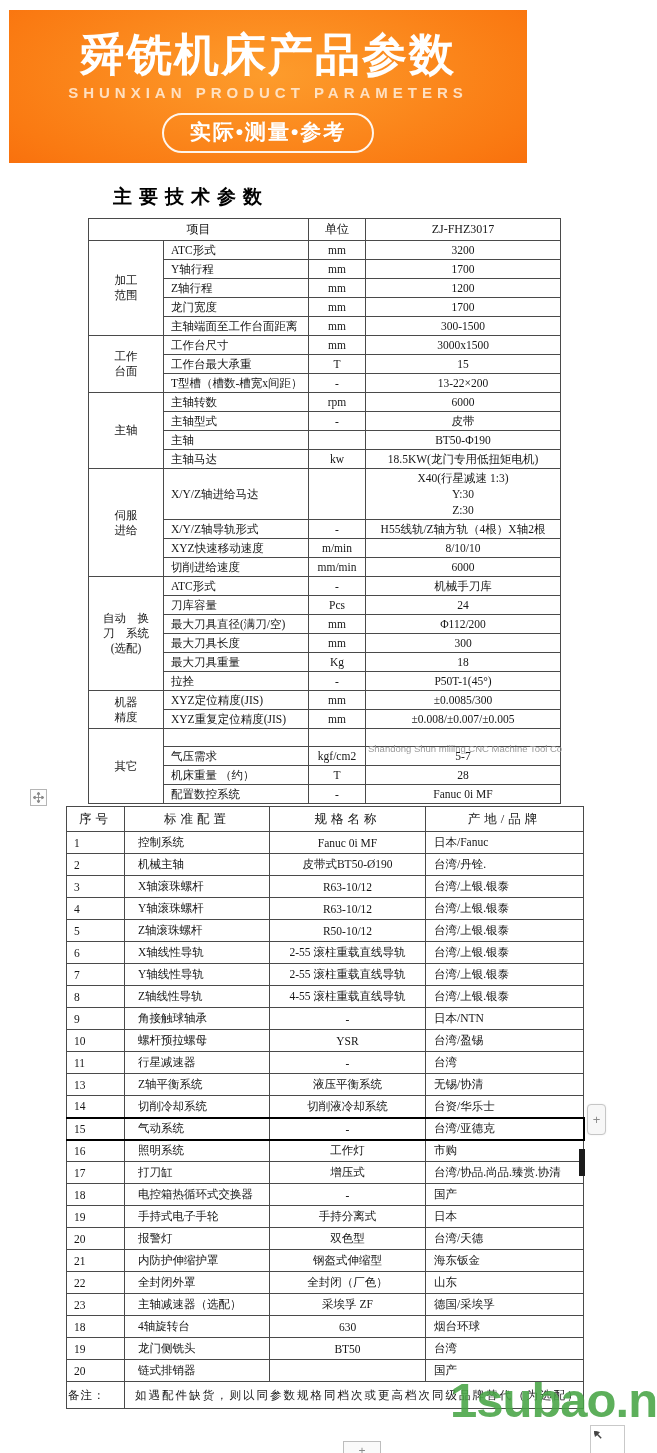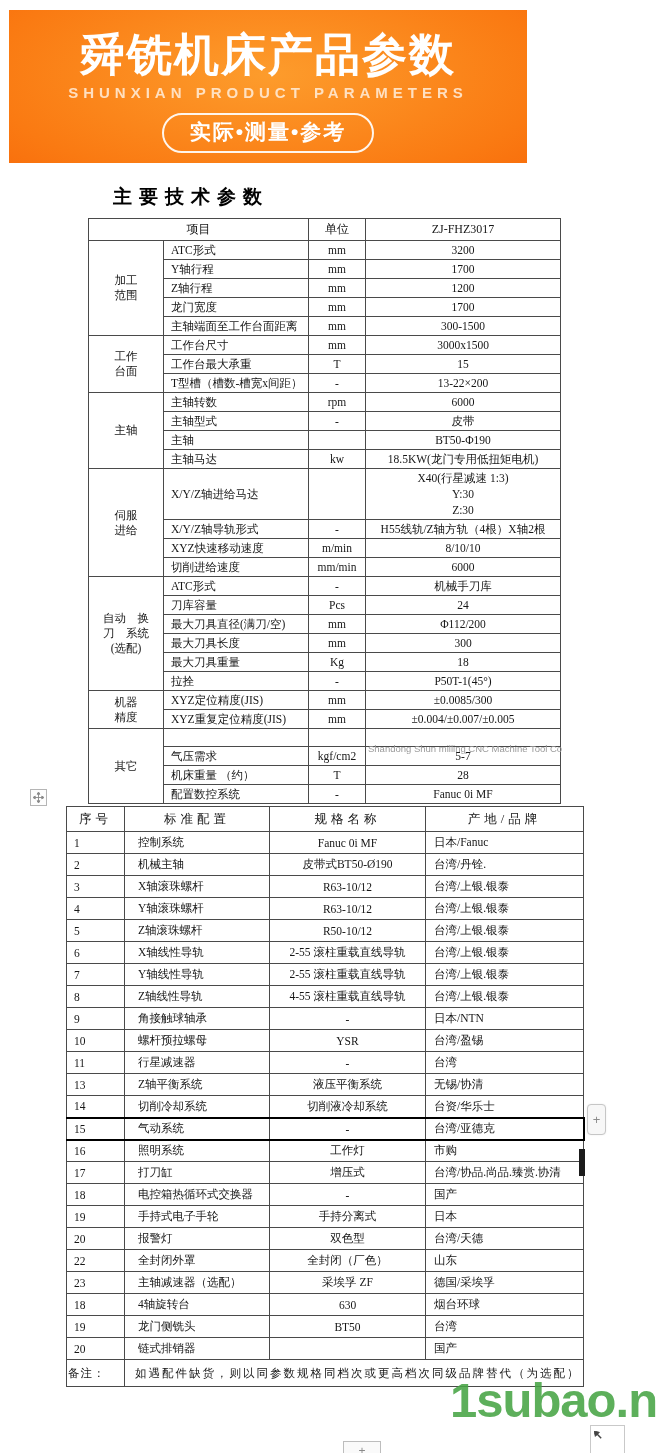--- a/index.html
+++ b/index.html
@@ -217,21 +217,21 @@
         <tr>
           <td class="group" rowspan="2">机器
 精度</td>
           <td class="item">XYZ定位精度(JIS)</td>
           <td class="unit">mm</td>
           <td class="value">±0.0085/300</td>
         </tr>
         <tr>
           <td class="item">XYZ重复定位精度(JIS)</td>
           <td class="unit">mm</td>
-          <td class="value">±0.004/±0.007/±0.005</td>
+          <td class="value">±0.008/±0.007/±0.005</td>
         </tr>
         <tr>
           <td class="group" rowspan="4">其它</td>
           <td class="item"></td>
           <td class="unit"></td>
           <td class="value"></td>
         </tr>
         <tr>
           <td class="item">气压需求</td>
           <td class="unit">kgf/cm2</td>
@@ -387,20 +387,26 @@
           <td class="spec">手持分离式</td>
           <td class="brand">日本</td>
         </tr>
         <tr>
           <td class="no">20</td>
           <td class="cname">报警灯</td>
           <td class="spec">双色型</td>
           <td class="brand">台湾/天德</td>
         </tr>
         <tr>
+          <td class="no">21</td>
+          <td class="cname">内防护伸缩护罩</td>
+          <td class="spec">钢盔式伸缩型</td>
+          <td class="brand">海东钣金</td>
+        </tr>
+        <tr>
           <td class="no">22</td>
           <td class="cname">全封闭外罩</td>
           <td class="spec">全封闭（厂色）</td>
           <td class="brand">山东</td>
         </tr>
         <tr>
           <td class="no">23</td>
           <td class="cname">主轴减速器（选配）</td>
           <td class="spec">采埃孚 ZF</td>
           <td class="brand">德国/采埃孚</td>

